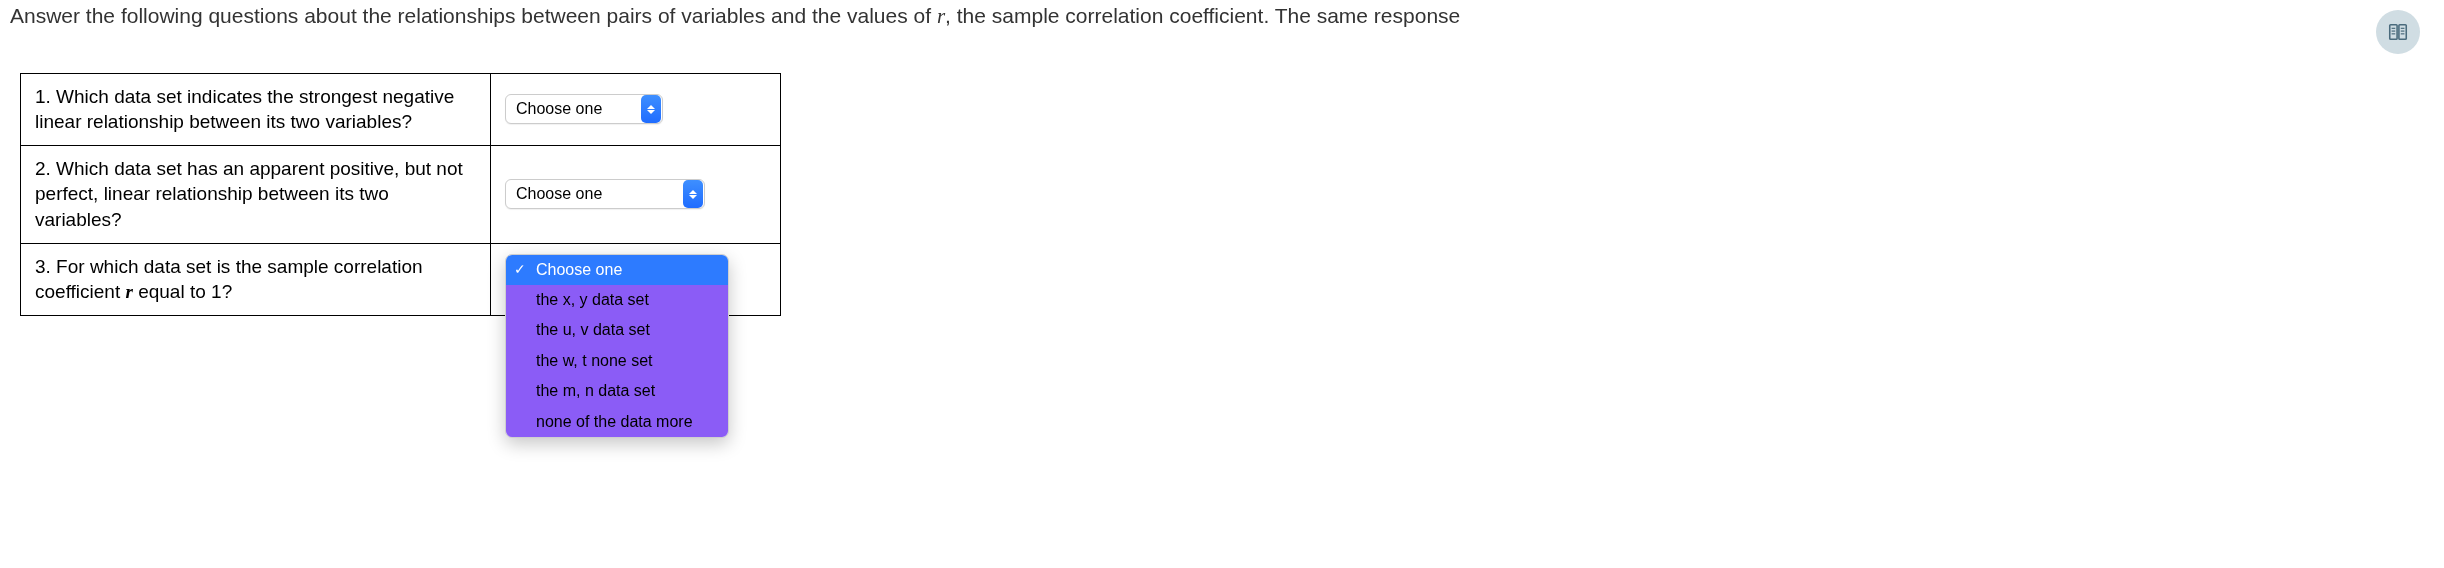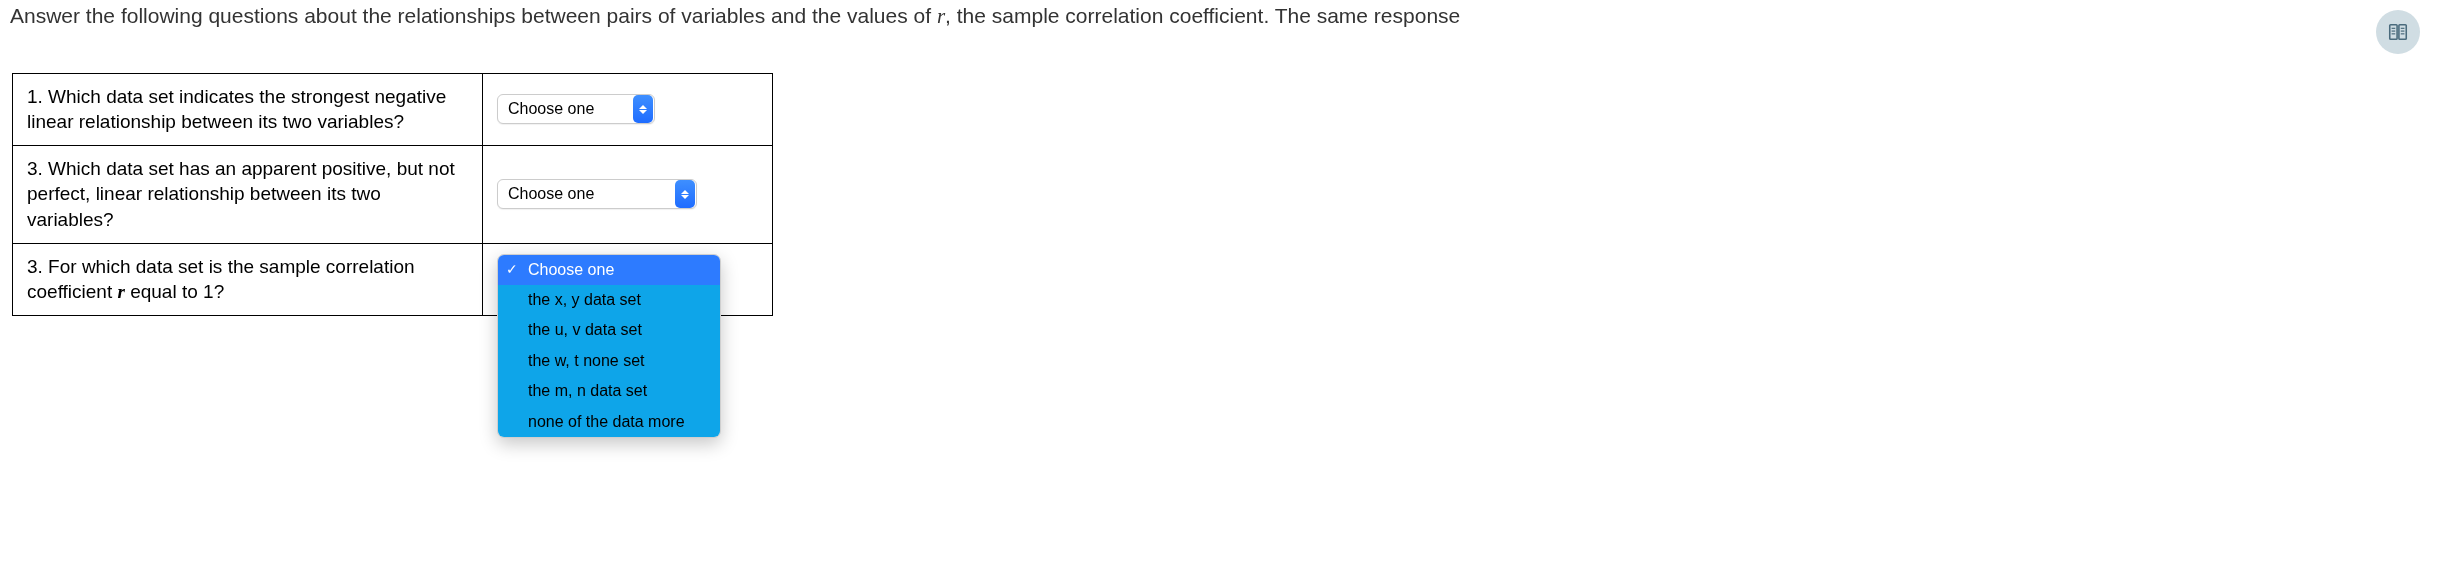--- a/index.html
+++ b/index.html
@@ -40,21 +40,21 @@
       display: flex;
       align-items: center;
       justify-content: center;
     }
     .reader-icon-wrap svg {
       width: 22px;
       height: 22px;
     }
     .question-table {
       border-collapse: collapse;
-      margin: 20px 10px 0 12px;
+      margin: 20px 10px 0 20px;
       border-radius: 25px;
     }
     .question-table td {
       border: 1px solid #000;
       padding: 10px 14px;
       vertical-align: middle;
     }
     .qcell {
       width: 470px;
       line-height: 1.35;
@@ -125,21 +125,21 @@
       box-shadow: 0 6px 18px rgba(0,0,0,0.22);
       overflow: hidden;
       z-index: 50;
       font-size: 16px;
     }
     .dropdown-item {
       padding: 4px 10px 4px 30px;
       position: relative;
       line-height: 1.4;
       color: #000;
-      background: #0ea5e9;
+      background: #8b5cf6;
       white-space: nowrap;
     }
     .dropdown-item.selected {
       background: #2d7bff;
       color: #fff;
     }
     .dropdown-item .check {
       position: absolute;
       left: 8px;
       top: 50%;
@@ -177,21 +177,21 @@
         <div class="select-box short">
           <span class="label">Choose one</span>
           <span class="select-stepper">
             <span class="arrow up"></span>
             <span class="arrow down"></span>
           </span>
         </div>
       </td>
     </tr>
     <tr>
-      <td class="qcell">3. Which data set has an apparent positive, but not perfect, linear relationship between its two variables?</td>
+      <td class="qcell">2. Which data set has an apparent positive, but not perfect, linear relationship between its two variables?</td>
       <td class="acell">
         <div class="select-box long">
           <span class="label">Choose one</span>
           <span class="select-stepper">
             <span class="arrow up"></span>
             <span class="arrow down"></span>
           </span>
         </div>
       </td>
     </tr>

